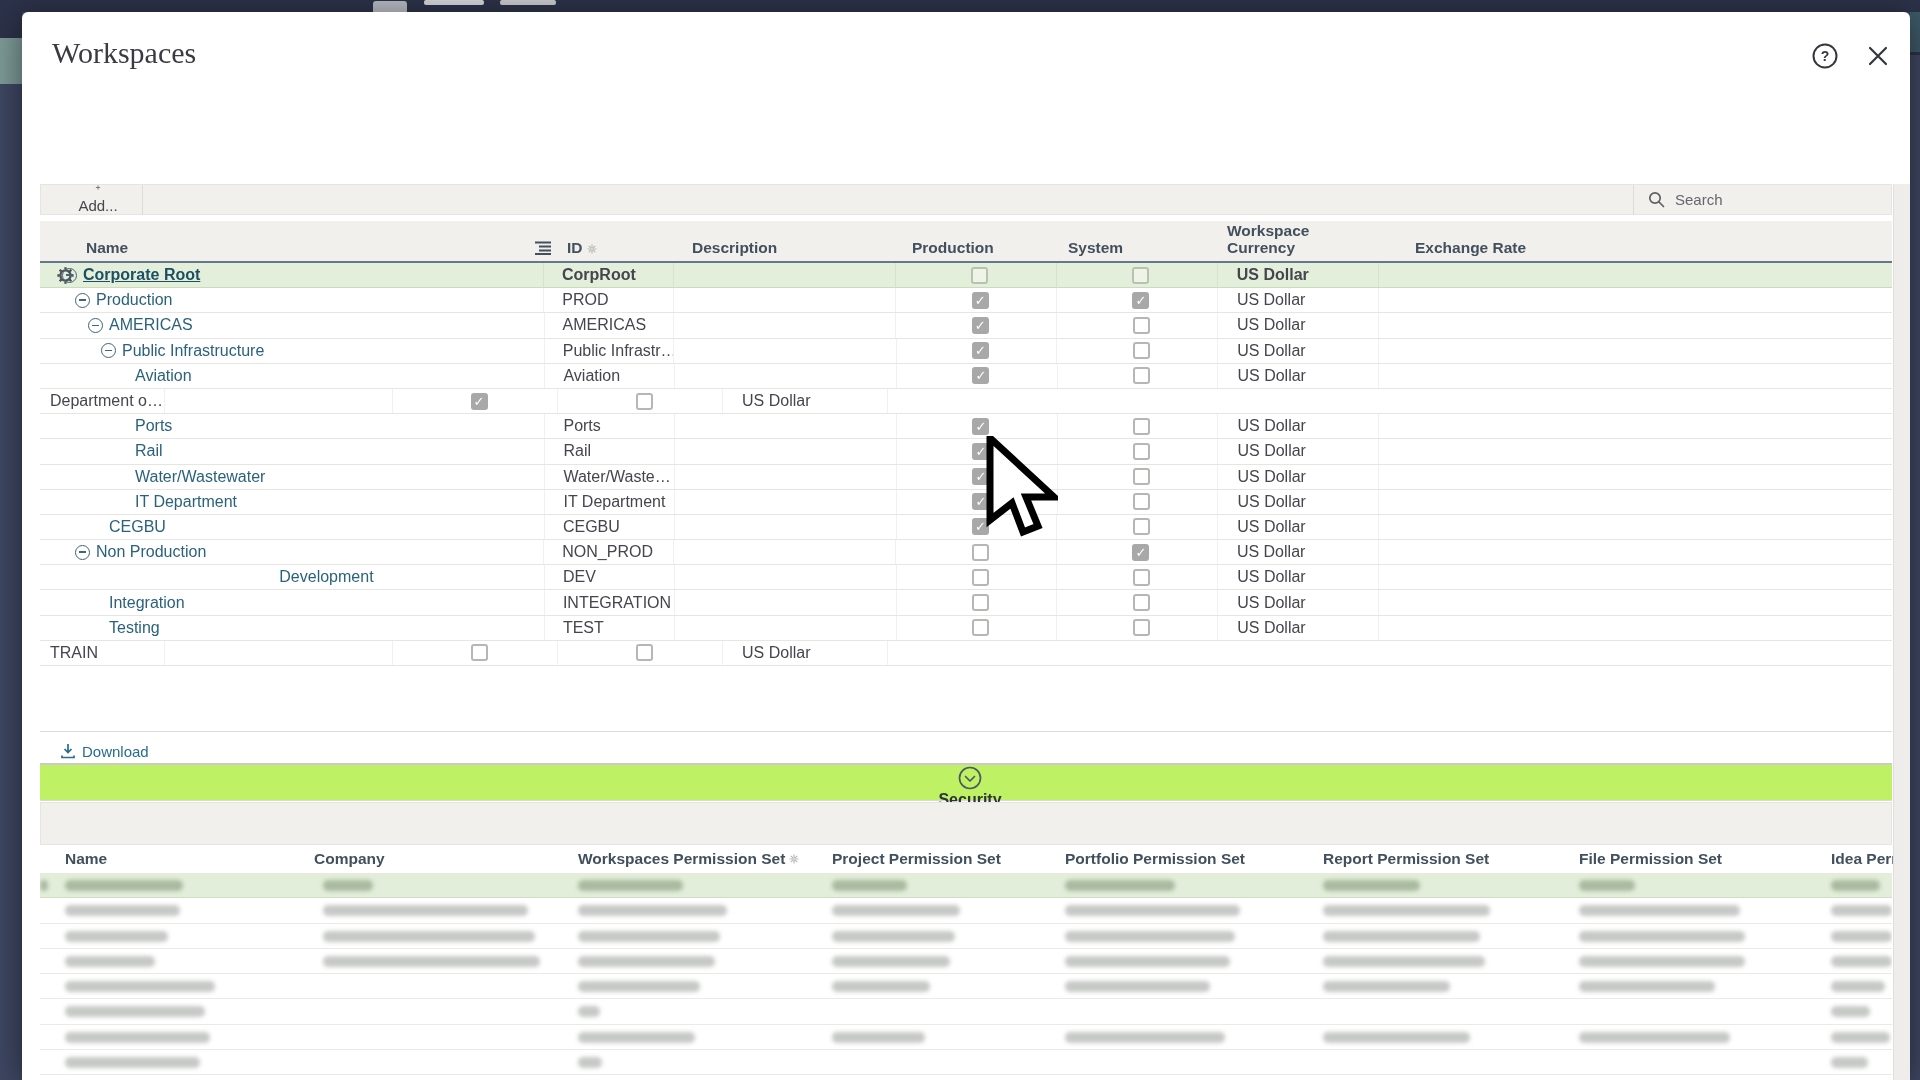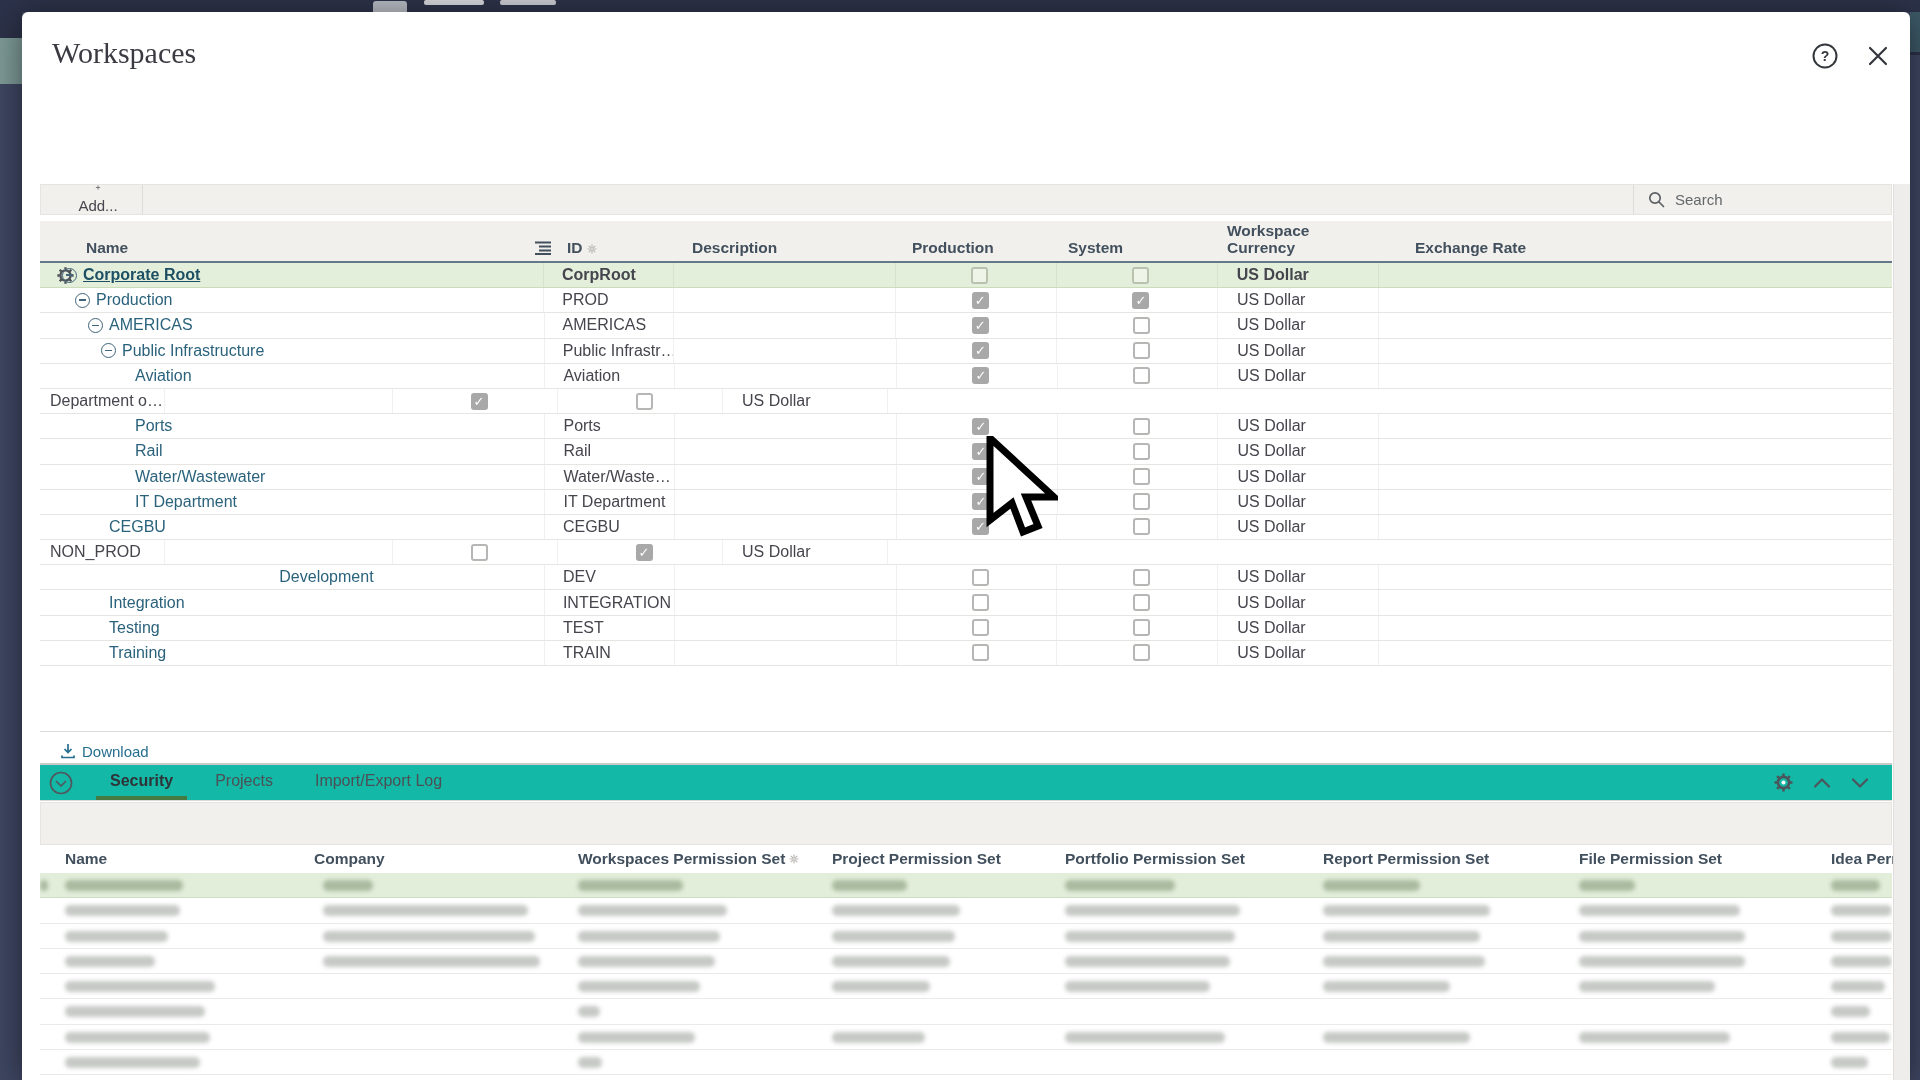--- a/index.html
+++ b/index.html
@@ -62,23 +62,23 @@
   .bold{font-weight:bold;}
   .cbwrap{justify-content:center;}
   .cb{width:17px;height:17px;border:2px solid #b6b6b4;border-radius:3px;background:#fff;
     box-sizing:border-box;display:flex;align-items:center;justify-content:center;}
   .cb.ongreen{background:#eef4e7;border-color:#b9c2ae;}
   .cb.checked{background:#a8a8a8;border-color:#a8a8a8;color:#fff;font-size:13px;line-height:13px;}
   
   .hr1{position:absolute;left:18px;top:719px;width:1852px;height:1px;background:#dedcd9;}
   .download-bar{position:absolute;left:38px;top:727px;height:24px;display:flex;align-items:center;
     gap:6px;color:#266e8e;font-size:15px;cursor:pointer;}
-  .tabbar{position:absolute;left:18px;top:751px;width:1852px;height:38px;background:#14b8a6;
+  .tabbar{position:absolute;left:18px;top:751px;width:1852px;height:38px;background:#bef264;
     border-top:2px solid #ccc9c6;border-bottom:1px solid #dbd9d6;box-sizing:border-box;
-    display:flex;align-items:center;}
+    display:flex;align-items:center;flex-direction:column;}
   .collapse-circle{margin-left:8px;width:26px;height:26px;flex:none;cursor:pointer;}
   .tab{height:100%;display:flex;align-items:center;padding:0 14px;margin-right:14px;
     font-size:16px;color:#4b5054;box-sizing:border-box;border-bottom:4px solid transparent;cursor:pointer;}
   .tab.active{font-weight:bold;color:#2e3338;border-bottom:4px solid #457a43;}
   .tabbar .tab:first-of-type{margin-left:22px;}
   .tab-right{margin-left:auto;display:flex;align-items:center;gap:18px;padding-right:22px;}
   .tab-right .tico{cursor:pointer;}
   .beige-band{position:absolute;left:18px;top:790px;width:1852px;height:43px;background:#f2f0ec;
     border:1px solid #e6e4e0;box-sizing:border-box;}
   
@@ -389,20 +389,24 @@
         </div>
         <div class="cell c4 cbwrap">
           <span class="cb"></span>
         </div>
         <div class="cell c5">
           <span class="curtext">US Dollar</span>
         </div>
         <div class="cell c6 last"></div>
       </div>
       <div class="wsrow">
+        <div class="cell c0 namecell" style="padding-left: 35px;">
+          <span class="expander"></span>
+          <span class="treelabel">Non Production</span>
+        </div>
         <div class="cell c1">
           <span class="idtext">NON_PROD</span>
         </div>
         <div class="cell c2"></div>
         <div class="cell c3 cbwrap">
           <span class="cb"></span>
         </div>
         <div class="cell c4 cbwrap">
           <span class="cb checked">✓</span>
         </div>
@@ -462,23 +466,20 @@
         </div>
         <div class="cell c4 cbwrap">
           <span class="cb"></span>
         </div>
         <div class="cell c5">
           <span class="curtext">US Dollar</span>
         </div>
         <div class="cell c6 last"></div>
       </div>
       <div class="wsrow">
-        <div class="cell c0 namecell" style="padding-left: 69px;">
-          <span class="treelabel">Training</span>
-        </div>
         <div class="cell c1">
           <span class="idtext">TRAIN</span>
         </div>
         <div class="cell c2"></div>
         <div class="cell c3 cbwrap">
           <span class="cb"></span>
         </div>
         <div class="cell c4 cbwrap">
           <span class="cb"></span>
         </div>

